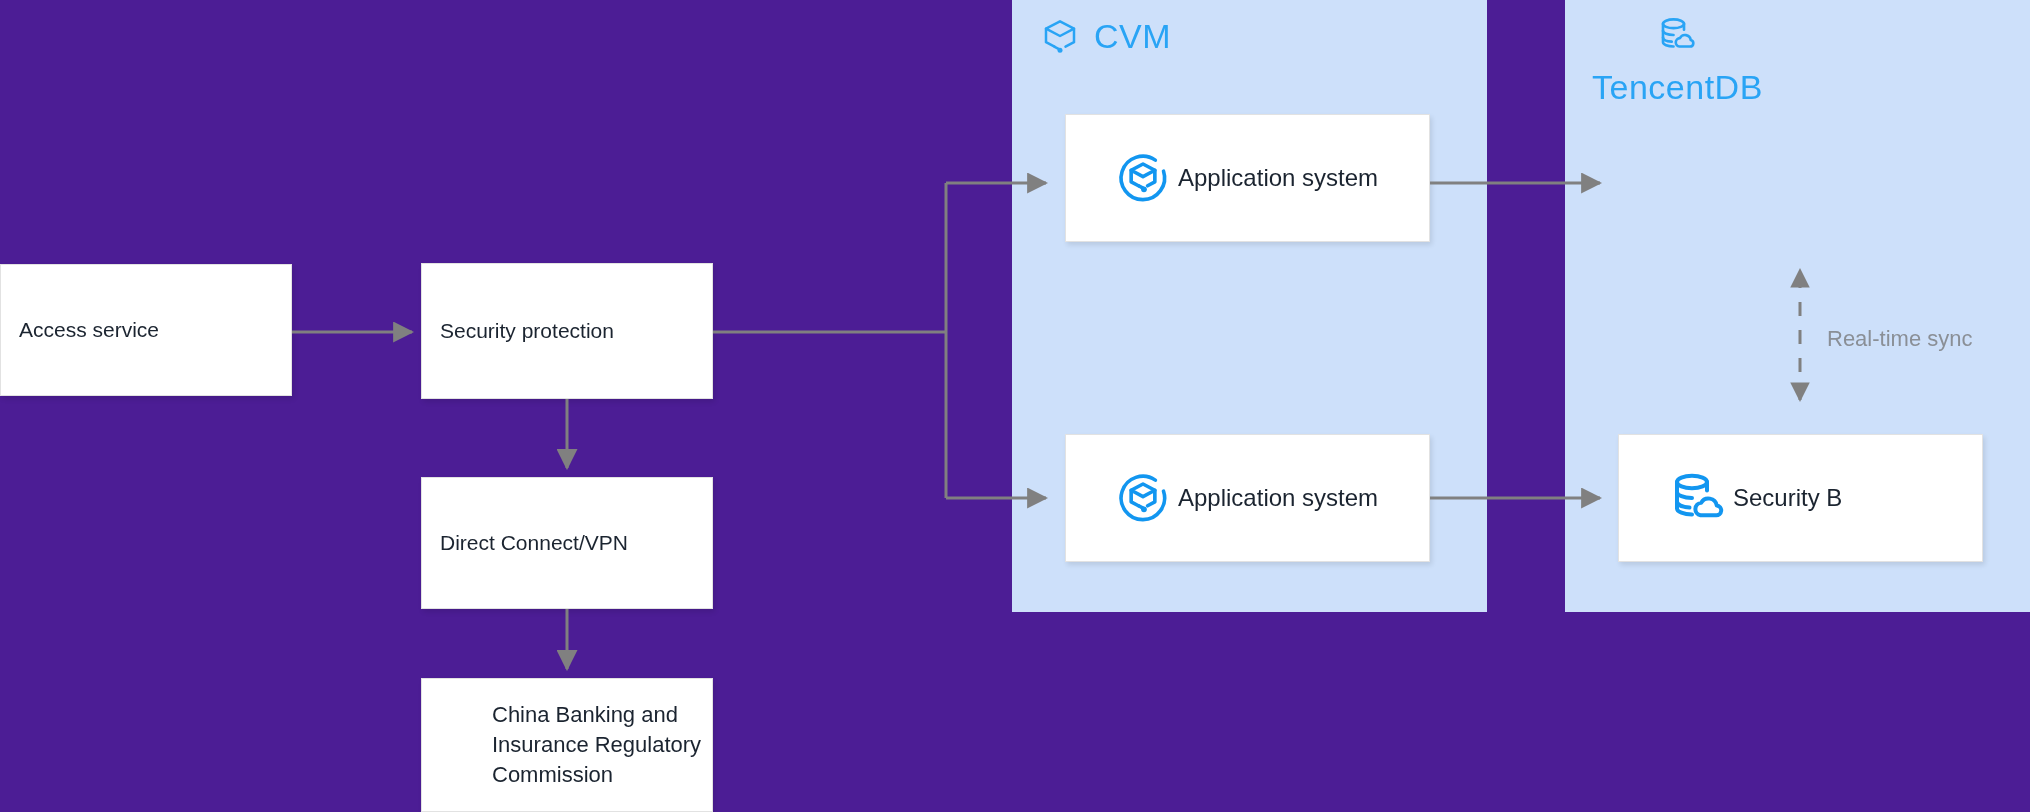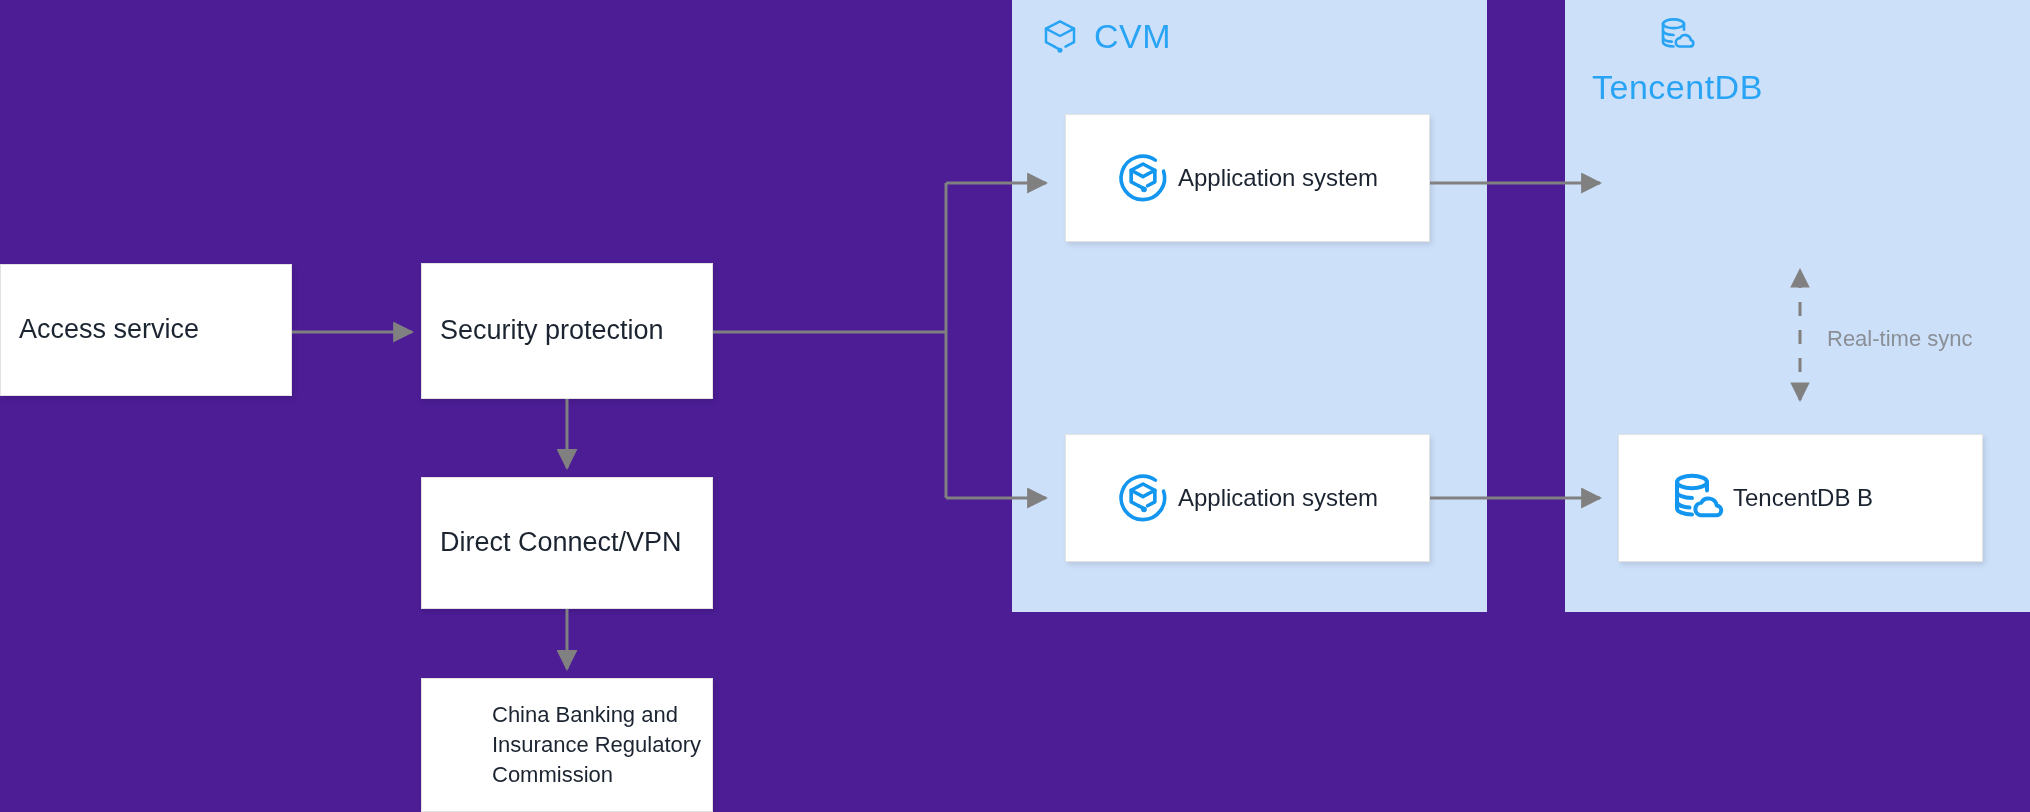--- a/index.html
+++ b/index.html
@@ -40,21 +40,21 @@
     background: #ffffff;
     border: 1px solid #e2e2e2;
     box-sizing: border-box;
     box-shadow: 2px 3px 5px rgba(0,0,0,.10);
     display: flex;
     align-items: center;
   }
   .box.plain { justify-content: flex-start; }
   .box .label {
     color: #1b2430;
-    font-size: 27px;
+    font-size: 21px;
     line-height: 1.25;
   }
   .box.plain .label { padding-left: 18px; }
 
   .box.icon-box {
     justify-content: flex-start;
     padding-left: 48px;
     gap: 4px;
   }
   .box.icon-box .label { font-size: 24px; color: #1b2430; padding-left: 2px;}
@@ -169,21 +169,21 @@
     <span>
       <svg class="icon-svg" width="60" height="60" viewBox="0 0 24 24" fill="none" stroke="#1296f0" stroke-width="1.6" stroke-linecap="round" stroke-linejoin="round">
         <ellipse cx="10" cy="5.6" rx="6" ry="2.5"></ellipse>
         <path d="M4 5.6v10.6c0 1.3 2.7 2.4 6 2.4"></path>
         <path d="M16 5.6v3.4"></path>
         <path d="M4 9.6c0 1.3 2.7 2.4 6 2.4"></path>
         <path d="M4 13.4c0 1.3 2.2 2.2 5 2.4"></path>
         <path d="M13.4 18.9a2.5 2.5 0 0 1 .25-4.95 3.35 3.35 0 0 1 6.25 1.05 1.95 1.95 0 0 1-.35 3.9z"></path>
       </svg>
     </span>
-    <span class="label">TencentDB B</span>
+    <span class="label">Security B</span>
   </div>
 
 
   <div class="conn-label" style="left:1827px; top:325px; width:230px;">Real-time sync</div>
 
   <svg id="wires" viewBox="0 0 2030 812" xmlns="http://www.w3.org/2000/svg">
     <defs>
       <marker id="arrowR" viewBox="0 0 10 10" refX="9" refY="5" markerWidth="7" markerHeight="7" orient="auto-start-reverse">
         <path d="M0 0 L10 5 L0 10 z" fill="#808080"></path>
       </marker>

